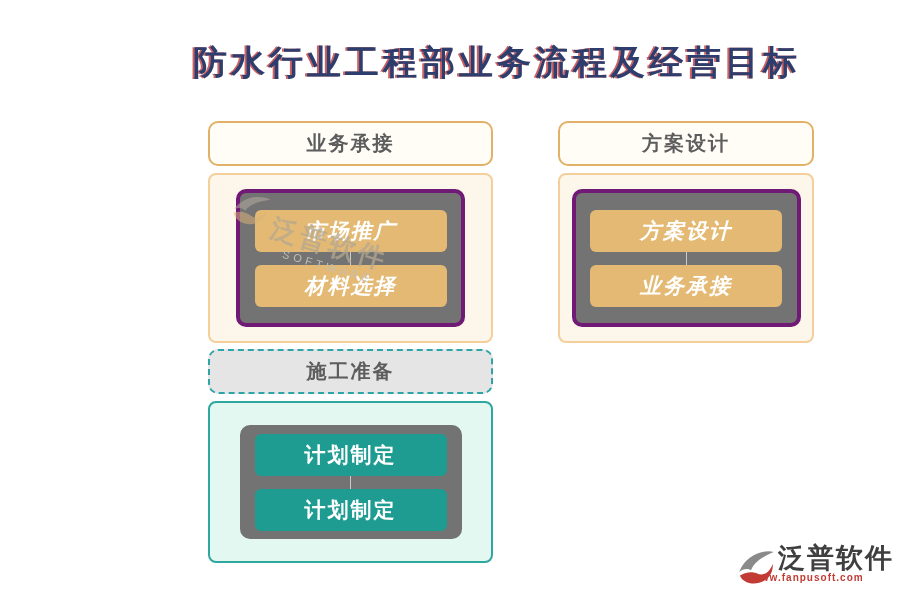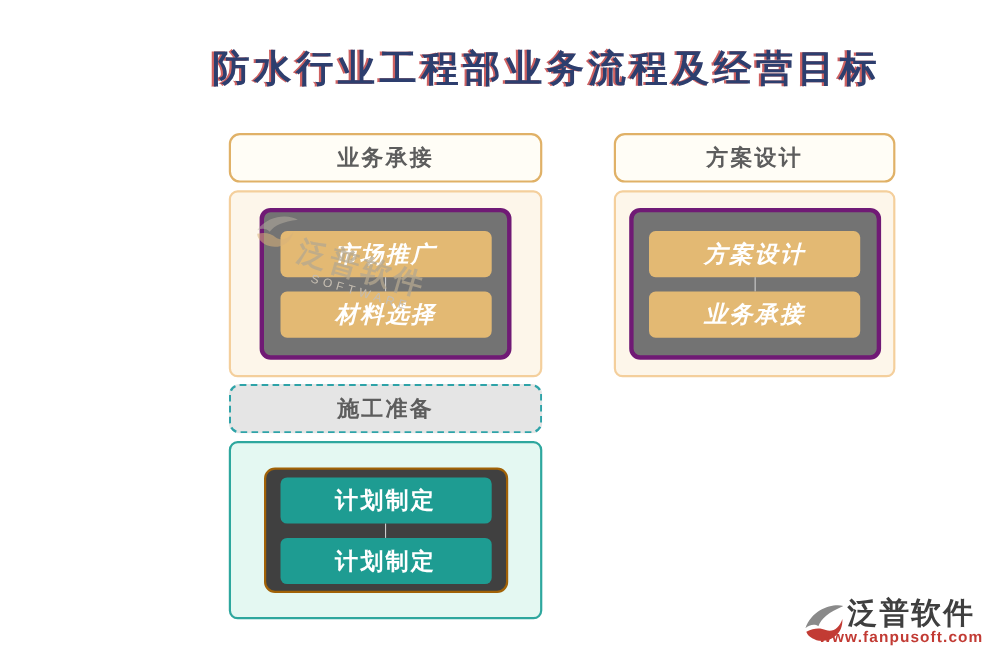--- a/index.html
+++ b/index.html
@@ -29,21 +29,21 @@
   
   .container{
     margin-top:7px;border-radius:8px;display:flex;align-items:center;justify-content:center;
   }
   .container.orange{height:166px;border:2px solid #F4CF9C;background:#FDF6EA;}
   .container.teal{height:158px;border:2px solid #2EA79E;background:#E4F8F2;margin-bottom:0;}
   .inner{
     border-radius:10px;display:flex;flex-direction:column;align-items:center;justify-content:center;
   }
   .inner.orange{width:221px;height:130px;border:4px solid #701a75;background:#737373;font-style:italic;}
-  .inner.teal{width:218px;height:110px;border:2px solid #a16207;background:#404040;}
+  .inner.teal{width:218px;height:110px;border:2px solid #737373;background:#737373;}
   
   .node{
     width:192px;height:42px;border-radius:6px;color:#ffffff;
     font-size:21px;font-weight:bold;letter-spacing:2px;
     display:flex;align-items:center;justify-content:center;flex:none;
   }
   .node.tan{background:#E3B973;}
   .node.teal{background:#1E9C92;}
   .connector{width:1px;height:13px;background:#CCCCCC;flex:none;}
   
@@ -52,21 +52,21 @@
     transform:rotate(16deg);transform-origin:left top;pointer-events:none;
   }
   .watermark .wm-text{display:flex;flex-direction:column;margin-top:14px;}
   .watermark .wm-brand{font-size:27px;font-weight:bold;color:#B5A890;opacity:.75;letter-spacing:3px;white-space:nowrap;}
   .watermark .wm-sub{font-size:11px;color:#C6BEB2;letter-spacing:4px;margin-top:-2px;margin-left:18px;font-family:"Liberation Sans",sans-serif;}
   .watermark svg{opacity:.55;}
   
   .footer-logo{position:absolute;right:6px;bottom:8px;display:flex;align-items:flex-start;}
   .footer-logo .fl-text{display:flex;flex-direction:column;align-items:flex-start;}
   .footer-logo .fl-brand{font-size:27px;font-weight:bold;color:#3F3F3F;letter-spacing:2px;line-height:1.05;white-space:nowrap;}
-  .footer-logo .fl-url{font-size:14px;font-weight:bold;color:#C23B34;letter-spacing:1px;margin-left:-26px;font-family:"Liberation Sans",sans-serif;}
+  .footer-logo .fl-url{font-size:10px;font-weight:bold;color:#C23B34;letter-spacing:1px;margin-left:-26px;font-family:"Liberation Sans",sans-serif;}
 </style>
 </head>
 <body>
 
 <div class="page-title">防水行业工程部业务流程及经营目标</div>
 
 <div class="layout">
 
   <div class="col">
     <div class="header-box">业务承接</div>

